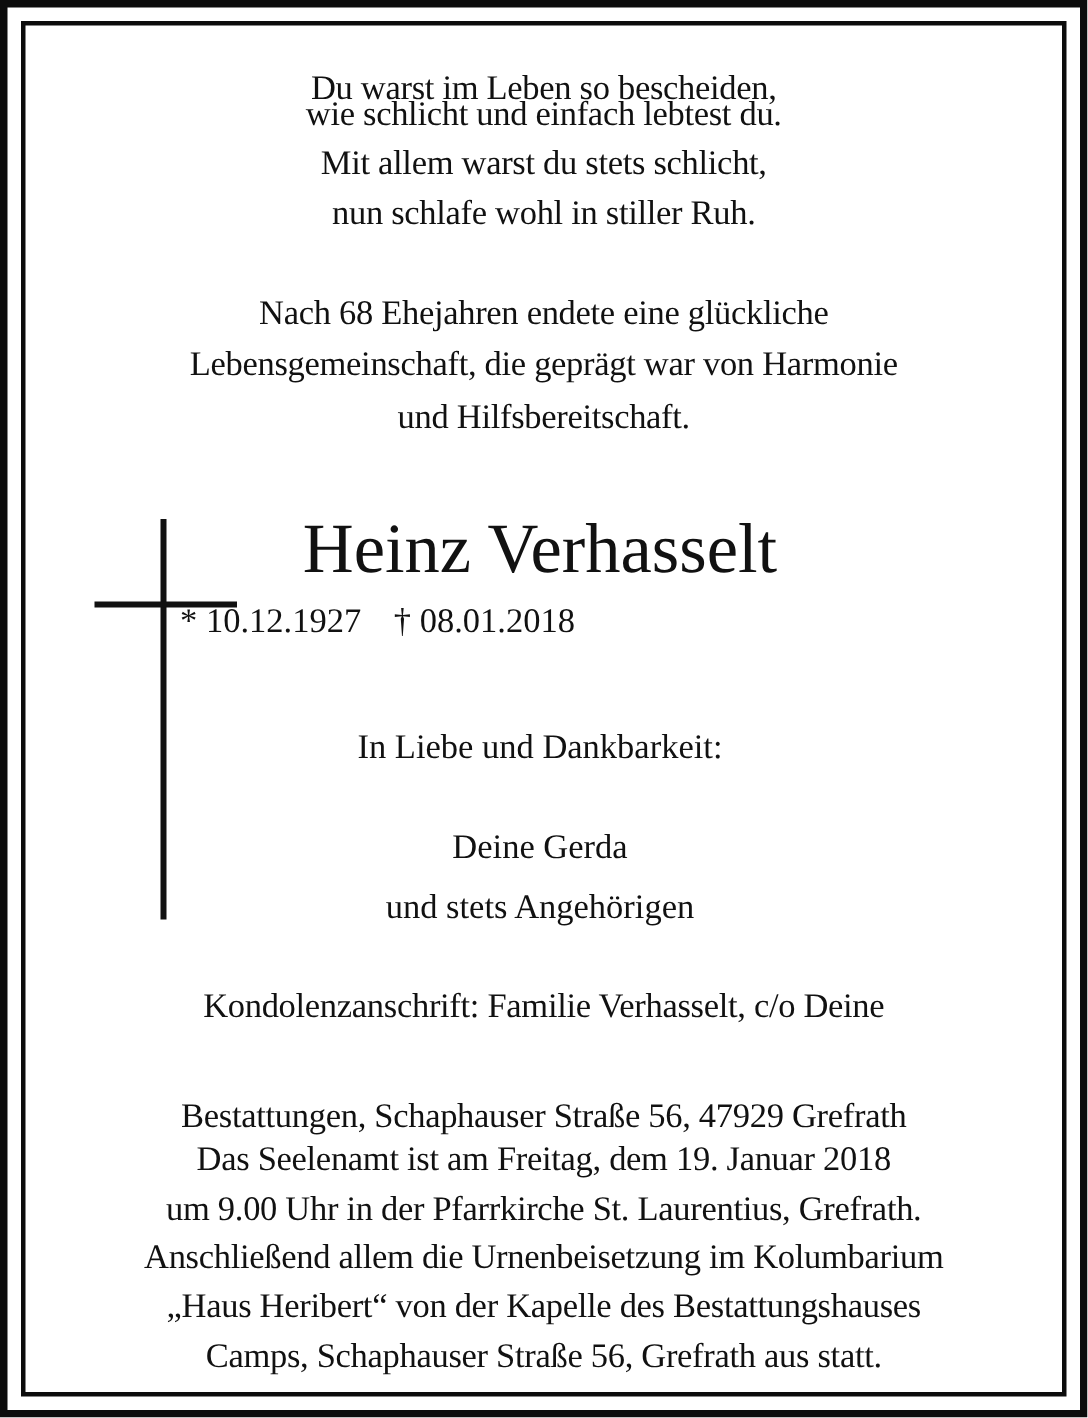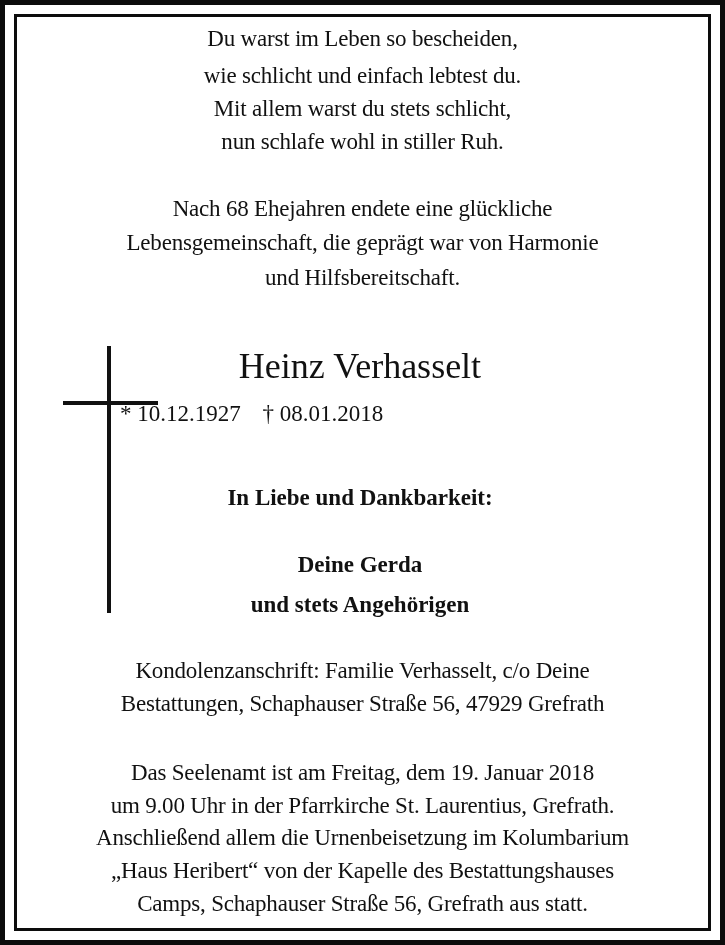--- a/index.html
+++ b/index.html
@@ -17,43 +17,43 @@
       position: absolute; left: 9px; top: 9px; right: 9px; bottom: 9px;
       box-sizing: border-box; border: 3px solid #0c0c0c;
     }
     .line {
       position: absolute; left: 0; width: 725px; text-align: center;
       font-size: 23px; line-height: 30px; white-space: nowrap;
       letter-spacing: -0.2px;
     }
     .name {
       position: absolute; left: 120px; width: 480px; text-align: center;
-      font-size: 36px; line-height: 56px; white-space: nowrap;
+      font-size: 47px; line-height: 56px; white-space: nowrap;
     }
     .dates {
       position: absolute; left: 120px; width: 480px; text-align: left;
       font-size: 23px; line-height: 30px; white-space: nowrap;
     }
     .dates .gap { display: inline-block; width: 16px; }
     .sub {
       position: absolute; left: 120px; width: 480px; text-align: center;
-      font-size: 23px; line-height: 30px; white-space: nowrap; font-weight: bold;
+      font-size: 23px; line-height: 30px; white-space: nowrap;
     }
     .cross-v { position: absolute; left: 107px; top: 346px; width: 4px; height: 267px; background: #111; }
     .cross-h { position: absolute; left: 63px; top: 401px; width: 95px; height: 4px; background: #111; }
   </style>
 </head>
 <body>
 
 <div class="outer-frame">
   <div class="inner-frame"></div>
 </div>
 
 <div>
-  <div class="line" style="top:24px">Du warst im Leben so bescheiden,</div>
+  <div class="line" style="top:44px">Du warst im Leben so bescheiden,</div>
   <div class="line" style="top:61px">wie schlicht und einfach lebtest du.</div>
   <div class="line" style="top:94px">Mit allem warst du stets schlicht,</div>
   <div class="line" style="top:127px">nun schlafe wohl in stiller Ruh.</div>
 </div>
 
 <div>
   <div class="line" style="top:194px">Nach 68 Ehejahren endete eine glückliche</div>
   <div class="line" style="top:228px">Lebensgemeinschaft, die geprägt war von Harmonie</div>
   <div class="line" style="top:263px">und Hilfsbereitschaft.</div>
 </div>
@@ -71,21 +71,21 @@
   <span>†</span>
   <span>08.01.2018</span>
 </div>
 
 <div class="sub" style="top:483px">In Liebe und Dankbarkeit:</div>
 <div class="sub" style="top:550px">Deine Gerda</div>
 <div class="sub" style="top:590px">und stets Angehörigen</div>
 
 <div>
   <div class="line" style="top:656px">Kondolenzanschrift: Familie Verhasselt, c/o Deine</div>
-  <div class="line" style="top:689px">Bestattungen, Schaphauser Straße 56, 47929 Grefrath</div>
+  <div class="line" style="top:729px">Bestattungen, Schaphauser Straße 56, 47929 Grefrath</div>
 </div>
 
 <div>
   <div class="line" style="top:758px">Das Seelenamt ist am Freitag, dem 19. Januar 2018</div>
   <div class="line" style="top:791px">um 9.00 Uhr in der Pfarrkirche St. Laurentius, Grefrath.</div>
   <div class="line" style="top:823px">Anschließend allem die Urnenbeisetzung im Kolumbarium</div>
   <div class="line" style="top:856px">„Haus Heribert“ von der Kapelle des Bestattungshauses</div>
   <div class="line" style="top:889px">Camps, Schaphauser Straße 56, Grefrath aus statt.</div>
 </div>
 

